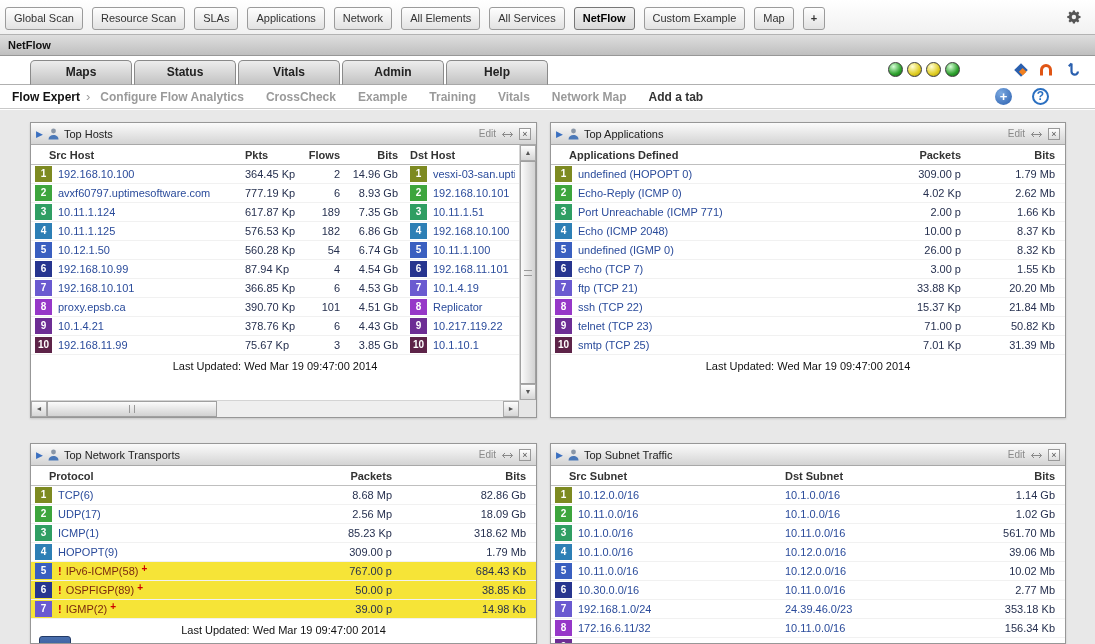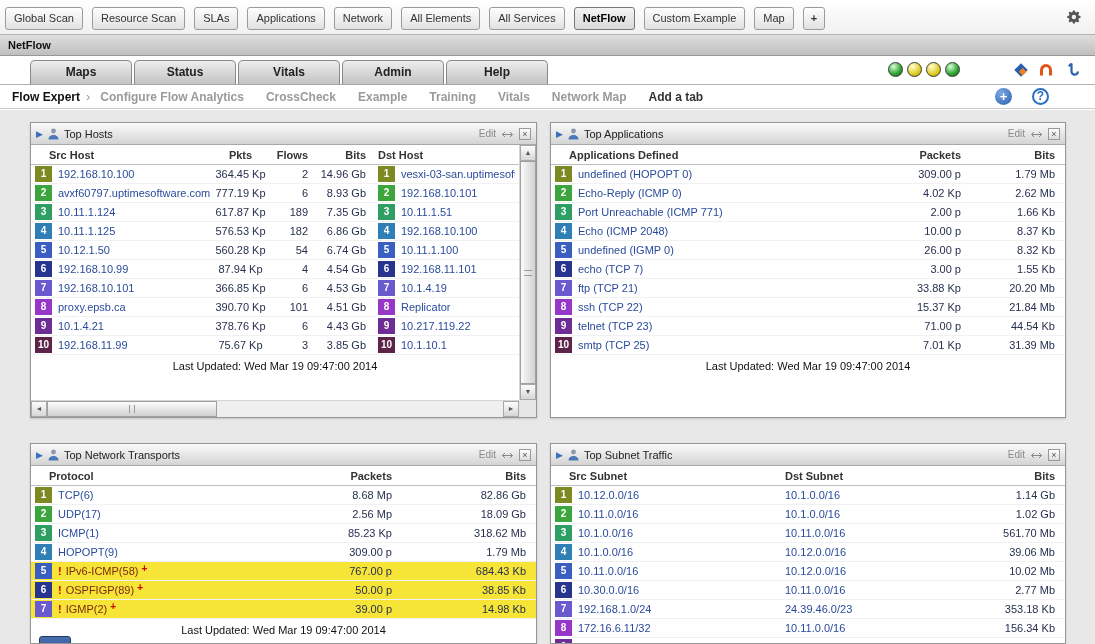--- a/index.html
+++ b/index.html
@@ -65,21 +65,21 @@
   .num{color:#26304f;}
   .lnk{color:var(--link-color,#2a4b9b);white-space:nowrap;overflow:hidden;}
   .badge{flex:0 0 17px;height:16px;margin-right:6px;color:#fff;font-size:10px;font-weight:bold;text-align:center;line-height:16px;}
   .warnname{color:#7b2a10;}
   .excl{color:var(--warn-accent,#c00);font-weight:bold;margin-right:4px;}
   .plus{color:var(--warn-accent,#c00);font-weight:bold;margin-left:3px;font-size:10px;position:relative;top:-3px;}
   .lastupd{text-align:center;font-size:11px;color:#111;margin-top:4px;height:15px;line-height:15px;}
 
   
   .h-src{flex:0 0 178px;display:flex;align-items:center;}
-  .h-pkts{flex:0 0 55px;text-align:center;}
+  .h-pkts{flex:0 0 55px;text-align:left;margin-left:32px;}
   .h-flows{flex:0 0 40px;text-align:right;}
   .h-bits{flex:0 0 58px;text-align:right;}
   .h-dst{flex:1;display:flex;align-items:center;padding-left:12px;box-sizing:border-box;}
   .thead .h-src{padding-left:14px;box-sizing:border-box;display:block;}
   .thead .h-dst{display:block;}
   
   .a-name{flex:1;display:flex;align-items:center;}
   .a-pkts{flex:0 0 120px;text-align:right;}
   .a-bits{flex:0 0 100px;text-align:right;padding-right:6px;box-sizing:border-box;}
   .thead .a-name{padding-left:14px;box-sizing:border-box;display:block;}
@@ -460,21 +460,21 @@
               </span>
               <span class="cell a-pkts num">15.37 Kp</span>
               <span class="cell a-bits num">21.84 Mb</span>
             </div>
             <div class="trow">
               <span class="cell a-name">
                 <span class="badge" style="background: rgb(109, 45, 148);">9</span>
                 <span class="lnk">telnet (TCP 23)</span>
               </span>
               <span class="cell a-pkts num">71.00 p</span>
-              <span class="cell a-bits num">44.54 Kb</span>
+              <span class="cell a-bits num">50.82 Kb</span>
             </div>
             <div class="trow">
               <span class="cell a-name">
                 <span class="badge" style="background: rgb(93, 35, 72);">10</span>
                 <span class="lnk">smtp (TCP 25)</span>
               </span>
               <span class="cell a-pkts num">7.01 Kp</span>
               <span class="cell a-bits num">31.39 Mb</span>
             </div>
           </div>

